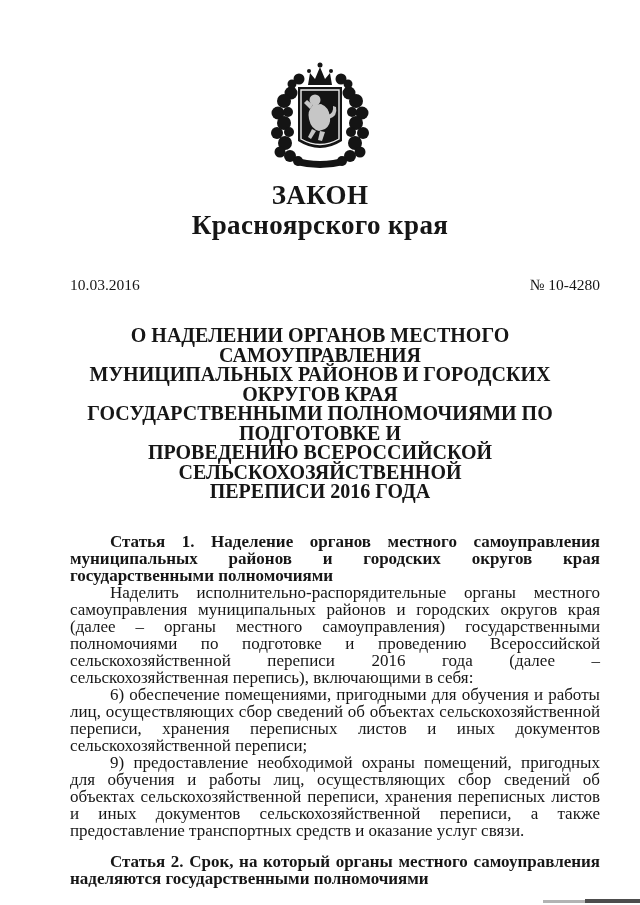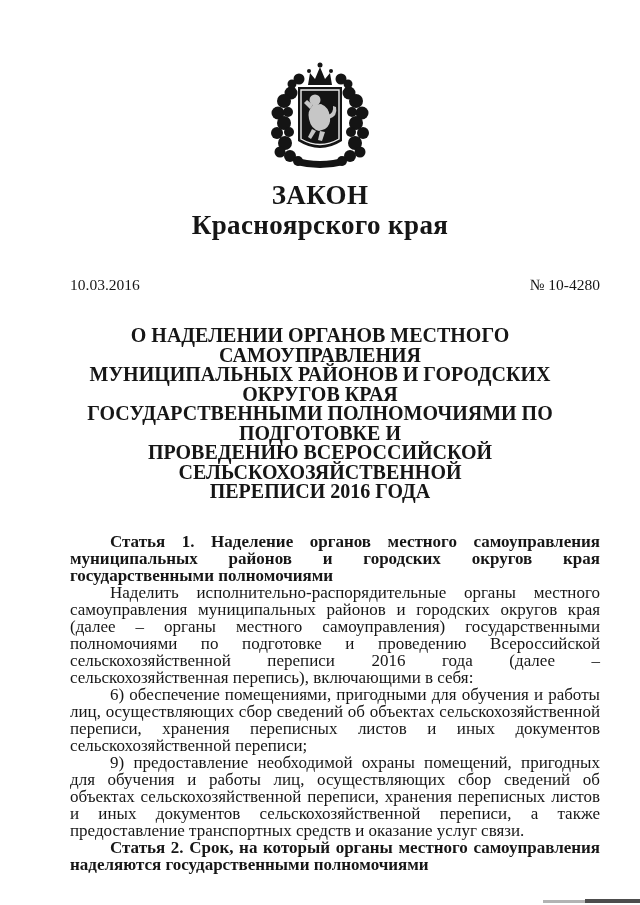--- a/index.html
+++ b/index.html
@@ -61,20 +61,21 @@
     line-height: 17px;
   }
   .body p {
     margin: 0;
     text-indent: 40px;
   }
   .article-heading {
     font-weight: bold;
   }
   .article-2 {
+    margin-top: 14px;
   }
   
   .scan-line-light {
     position: absolute;
     left: 543px;
     top: 900px;
     width: 42px;
     height: 3px;
     background: #b3b3b3;
   }

